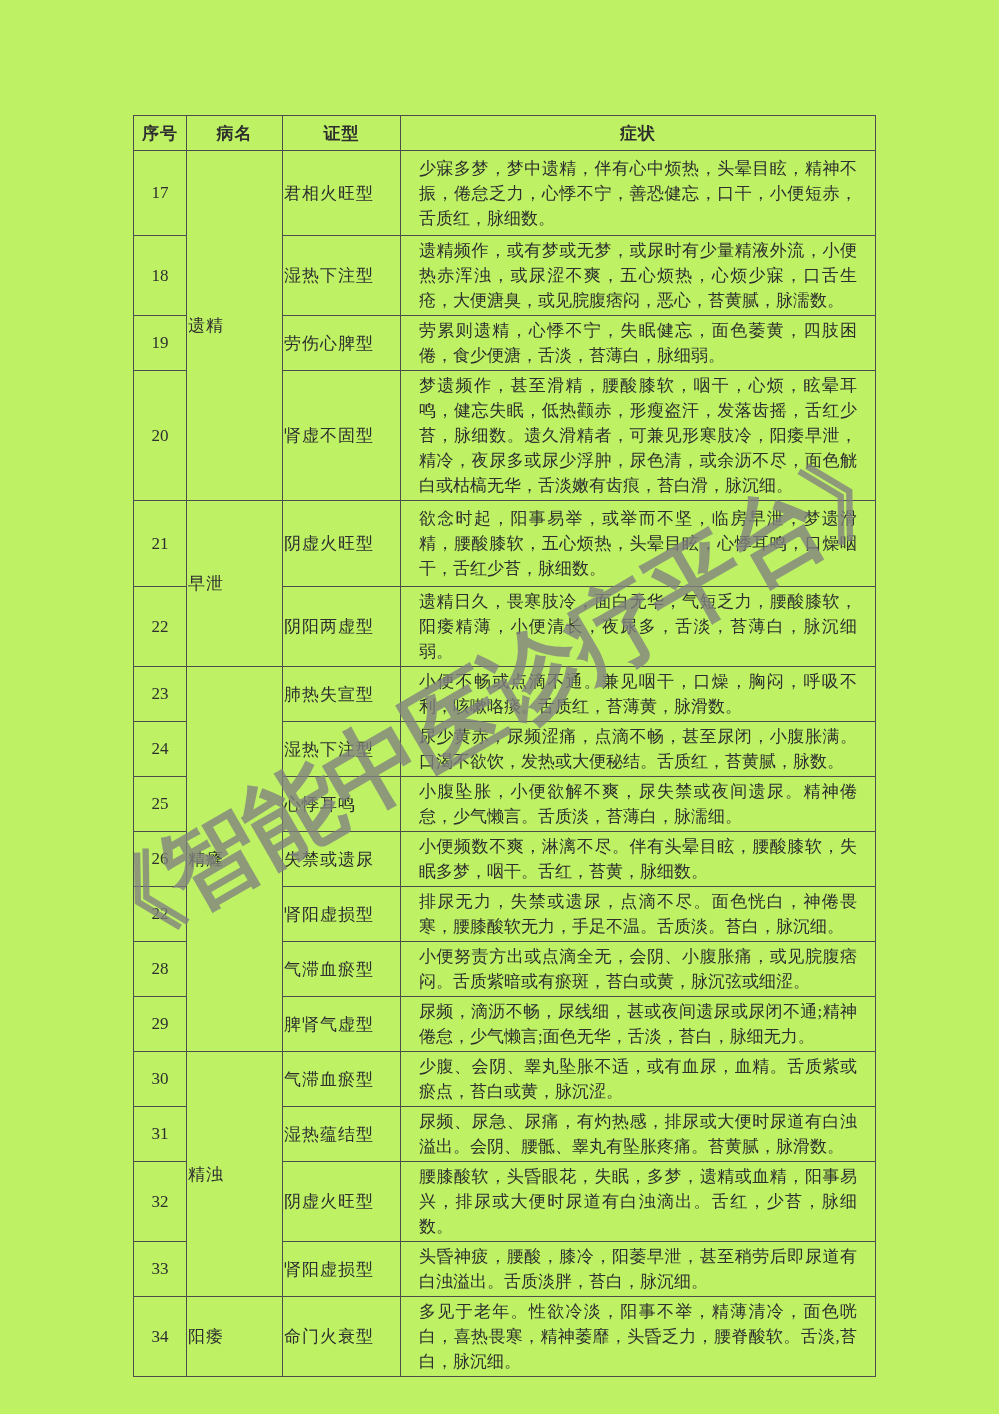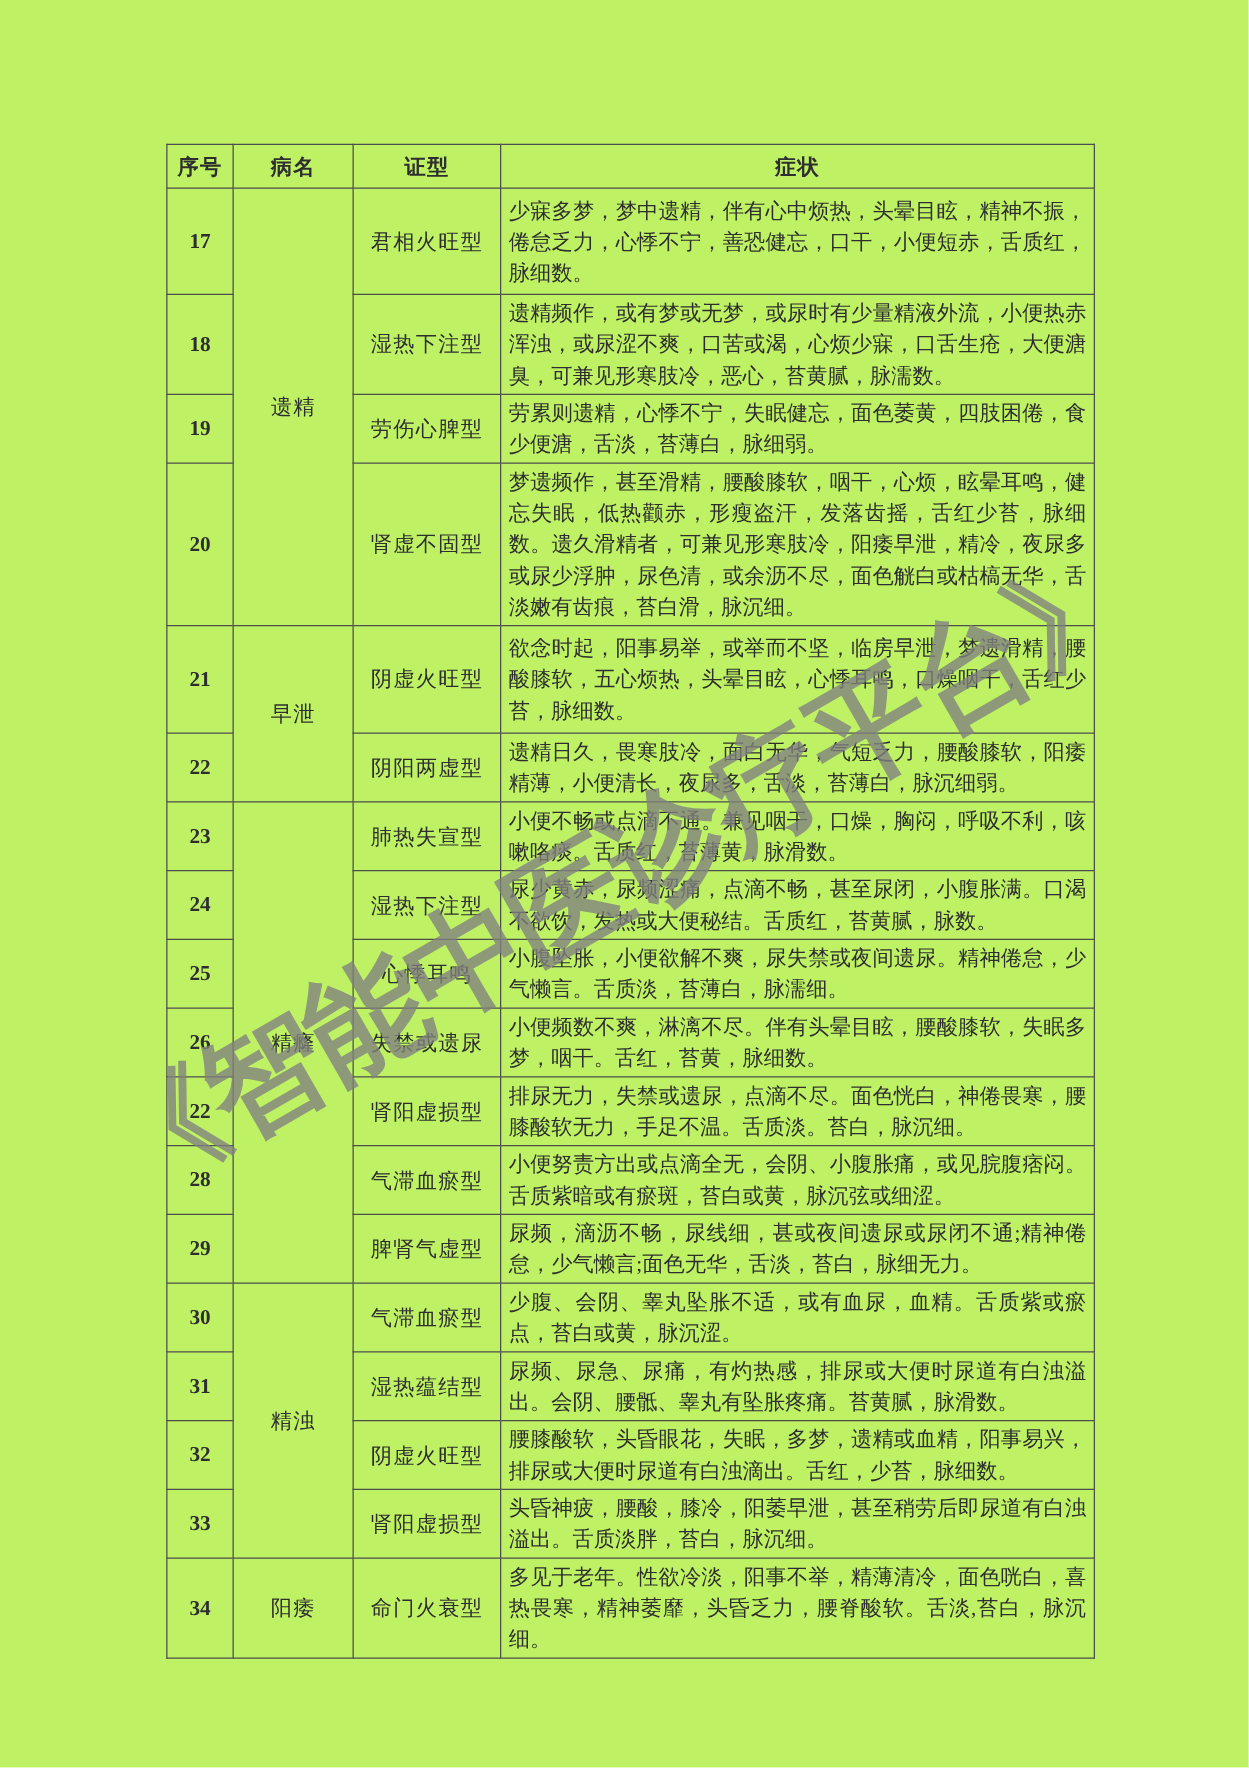--- a/index.html
+++ b/index.html
@@ -12,27 +12,27 @@
     border-collapse:collapse; table-layout:fixed;
   }
   .tcm th, .tcm td {
     border:1.6px solid #4d4d4d; color:#2e2e2e; overflow:hidden;
   }
   .tcm th {
     font-size:17px; font-weight:bold; padding:5px 2px; text-align:center;
     letter-spacing:1px;
   }
   td.no {
-    text-align:center; vertical-align:middle; font-size:17px;font-weight:bold;
+    text-align:center; vertical-align:middle; font-size:17px;
   }
   td.disease, td.type {
-    text-align:center; vertical-align:middle; font-size:17px; letter-spacing:1px;
+    vertical-align:middle; font-size:17px; letter-spacing:1px;
   }
   td.symptom {
-    font-size:17px; line-height:25px; padding:2px 6px;
+    font-size:17px; line-height:25px; padding:2px 18px;
     text-align:justify; vertical-align:middle;
   }
   .watermark {
     position:absolute; left:494px; top:700px;
     transform:translate(-50%,-50%) rotate(-30deg);
     font-family:"Liberation Sans","DejaVu Sans",sans-serif;
     font-weight:700; font-size:95px; letter-spacing:-2px;
     color:rgba(128,128,128,0.78); white-space:nowrap;
     pointer-events:none; z-index:5;
   }
@@ -60,21 +60,21 @@
     <tbody>
       <tr style="height:85px">
         <td class="no">17</td>
         <td class="disease" rowspan="4">遗精</td>
         <td class="type">君相火旺型</td>
         <td class="symptom">少寐多梦，梦中遗精，伴有心中烦热，头晕目眩，精神不振，倦怠乏力，心悸不宁，善恐健忘，口干，小便短赤，舌质红，脉细数。</td>
       </tr>
       <tr style="height:80px">
         <td class="no">18</td>
         <td class="type">湿热下注型</td>
-        <td class="symptom">遗精频作，或有梦或无梦，或尿时有少量精液外流，小便热赤浑浊，或尿涩不爽，口苦或渴，心烦少寐，口舌生疮，大便溏臭，可兼见形寒肢冷，恶心，苔黄腻，脉濡数。</td>
+        <td class="symptom">遗精频作，或有梦或无梦，或尿时有少量精液外流，小便热赤浑浊，或尿涩不爽，五心烦热，心烦少寐，口舌生疮，大便溏臭，或见脘腹痞闷，恶心，苔黄腻，脉濡数。</td>
       </tr>
       <tr style="height:53px">
         <td class="no">19</td>
         <td class="type">劳伤心脾型</td>
         <td class="symptom">劳累则遗精，心悸不宁，失眠健忘，面色萎黄，四肢困倦，食少便溏，舌淡，苔薄白，脉细弱。</td>
       </tr>
       <tr style="height:124px">
         <td class="no">20</td>
         <td class="type">肾虚不固型</td>
         <td class="symptom">梦遗频作，甚至滑精，腰酸膝软，咽干，心烦，眩晕耳鸣，健忘失眠，低热颧赤，形瘦盗汗，发落齿摇，舌红少苔，脉细数。遗久滑精者，可兼见形寒肢冷，阳痿早泄，精冷，夜尿多或尿少浮肿，尿色清，或余沥不尽，面色觥白或枯槁无华，舌淡嫩有齿痕，苔白滑，脉沉细。</td>

